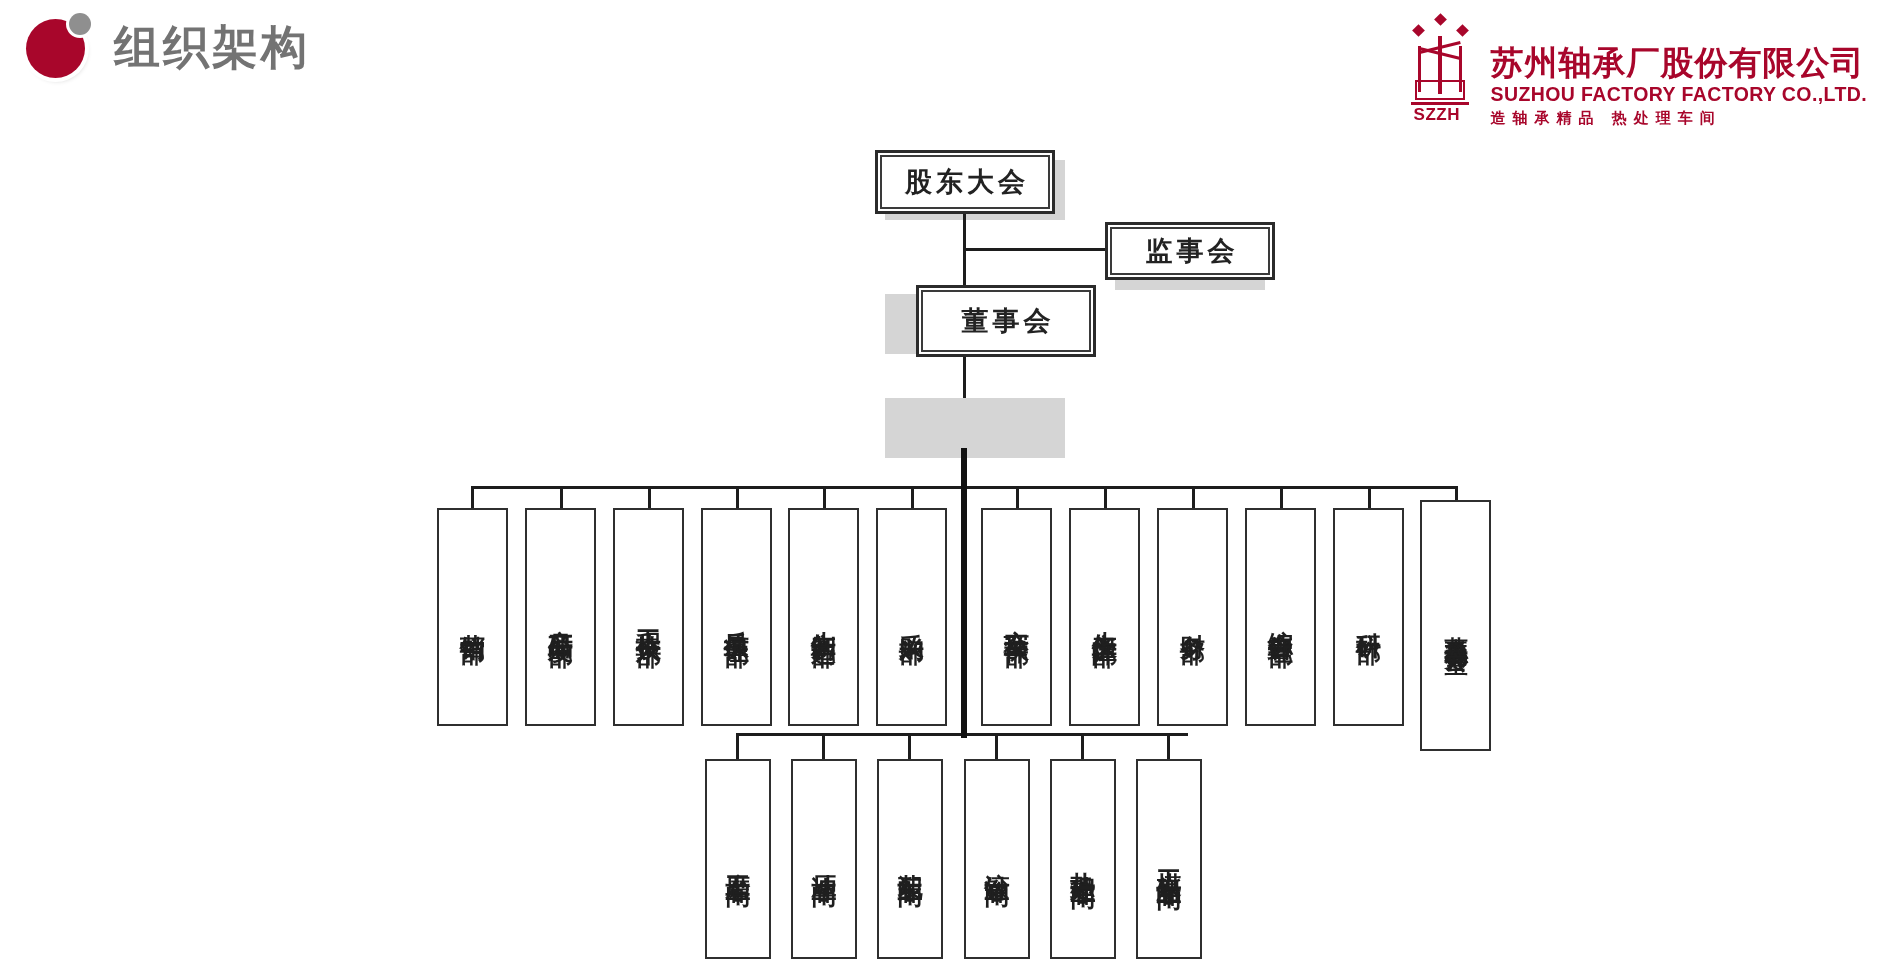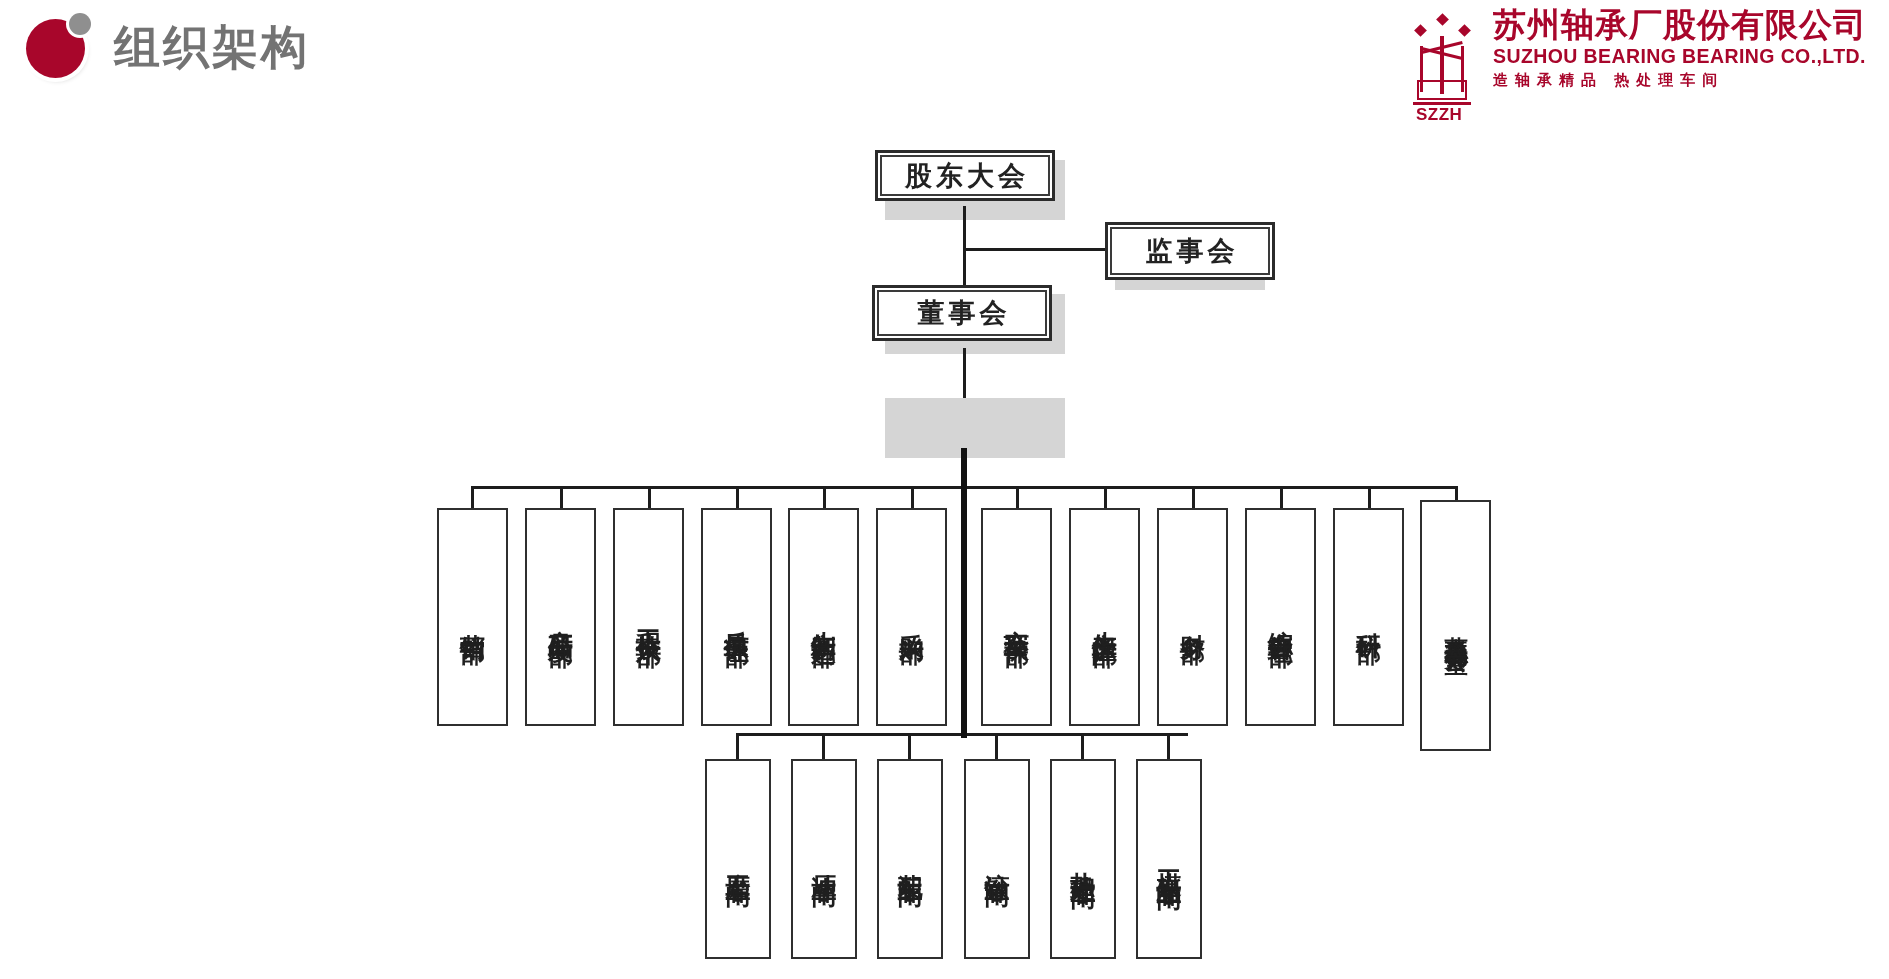--- a/index.html
+++ b/index.html
@@ -151,21 +151,21 @@
     position: absolute;
     left: 6px;
     top: 99px;
     font-family: "Liberation Sans", "DejaVu Sans", sans-serif;
     font-size: 17px;
     font-weight: 700;
     color: #A8062B;
     letter-spacing: 0.5px;
     margin-left: 7px;
   }
-  .logo-text { display: flex; flex-direction: column; }
+  .logo-text { display: flex; flex-direction: column; margin-top: 38px; }
   .logo-cn {
     font-family: "Liberation Sans", "DejaVu Sans", sans-serif;
     font-size: 33px;
     font-weight: 700;
     color: #A8062B;
     letter-spacing: 1px;
     line-height: 1.15;
     white-space: nowrap;
   }
   .logo-en {
@@ -277,46 +277,46 @@
       <div class="lm-arm2"></div>
       <div class="lm-stem"></div>
       <div class="lm-sideL"></div>
       <div class="lm-sideR"></div>
       <div class="lm-base"></div>
       <div class="lm-baseline"></div>
       <div class="lm-szzh">SZZH</div>
     </div>
     <div class="logo-text">
       <div class="logo-cn">苏州轴承厂股份有限公司</div>
-      <div class="logo-en">SUZHOU BEARING BEARING CO.,LTD.</div>
+      <div class="logo-en">SUZHOU FACTORY FACTORY CO.,LTD.</div>
       <div class="logo-slogan">造轴承精品  热处理车间</div>
     </div>
   </div>
 
   <div id="chart">
 
     <div class="shadowblock" style="left:885px; top:160px; width:180px; height:60px;"></div>
     <div class="shadowblock" style="left:1115px; top:232px; width:150px; height:58px;"></div>
     <div class="shadowblock" style="left:885px; top:294px; width:180px; height:60px;"></div>
     <div class="shadowblock" style="left:885px; top:398px; width:180px; height:60px;"></div>
 
     <div class="ln" style="left:963px; top:206px; width:3px; height:86px;"></div>
     <div class="ln" style="left:963px; top:248px; width:142px; height:2.5px;"></div>
 
     <div class="ln" style="left:963px; top:348px; width:3px; height:50px;"></div>
 
     <div class="ln ln-thick" style="left:961px; top:448px; width:6px; height:290px;"></div>
 
-    <div class="topbox" style="left:875px; top:150px; width:180px; height:51px;">
+    <div class="topbox" style="left:875px; top:150px; width:180px; height:64px;">
       <span>股东大会</span>
     </div>
     <div class="topbox" style="left:1105px; top:222px; width:170px; height:58px;">
       <span>监事会</span>
     </div>
-    <div class="topbox" style="left:872px; top:285px; width:180px; height:56px;">
+    <div class="topbox" style="left:916px; top:285px; width:180px; height:72px;">
       <span>董事会</span>
     </div>
 
     <div class="ln" style="left:472px; top:486px; width:985px; height:2.5px;"></div>
 
     <div class="ln" style="left:471px; top:486px; width:2.5px; height:22px;"></div>
     <div class="ln" style="left:560px; top:486px; width:2.5px; height:22px;"></div>
     <div class="ln" style="left:648px; top:486px; width:2.5px; height:22px;"></div>
     <div class="ln" style="left:736px; top:486px; width:2.5px; height:22px;"></div>
     <div class="ln" style="left:823px; top:486px; width:2.5px; height:22px;"></div>

